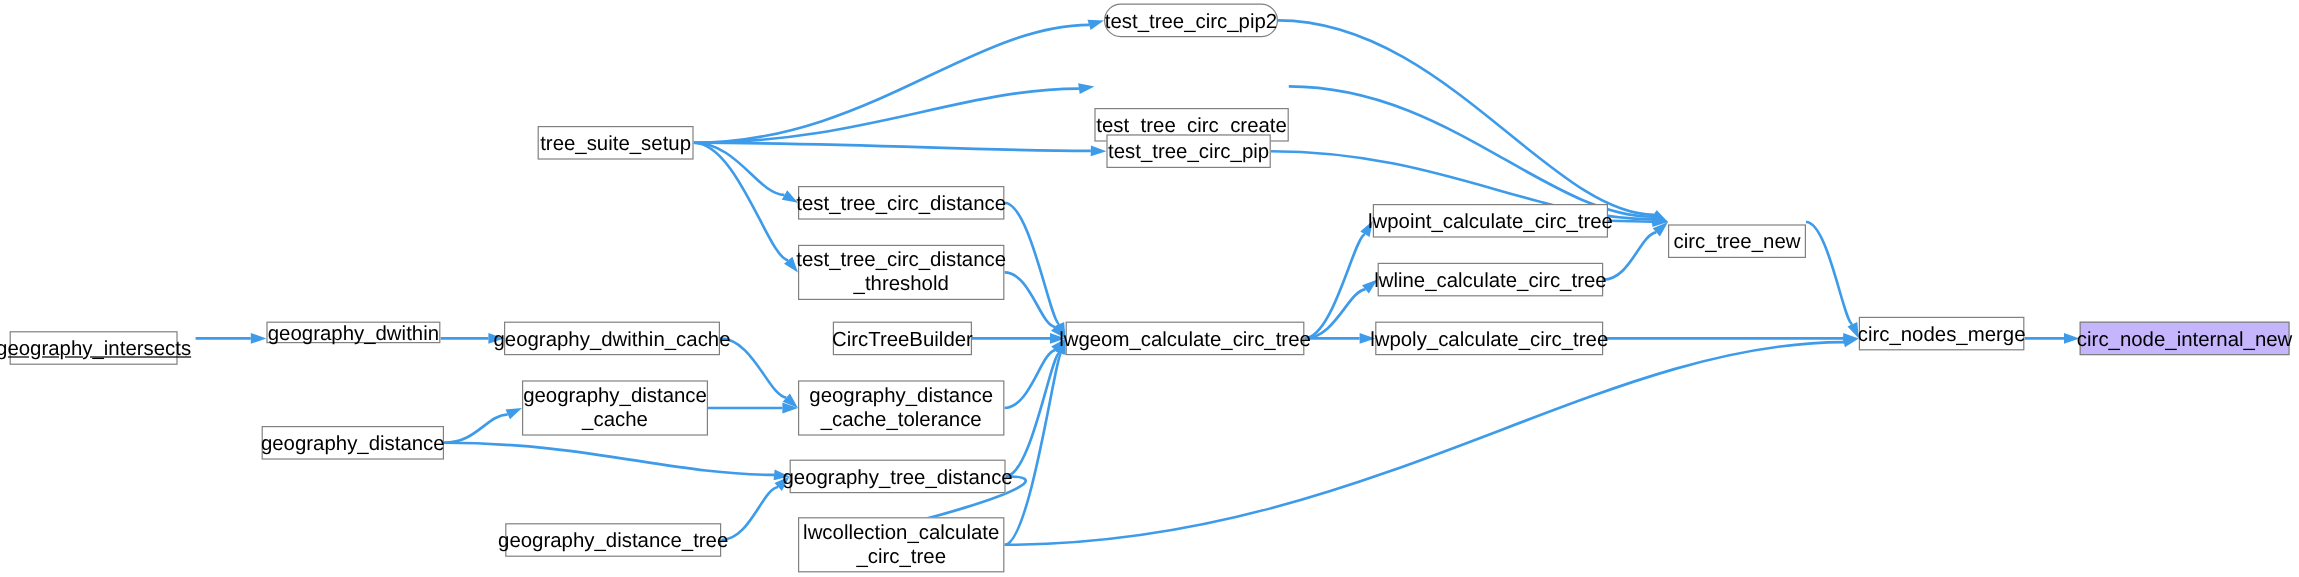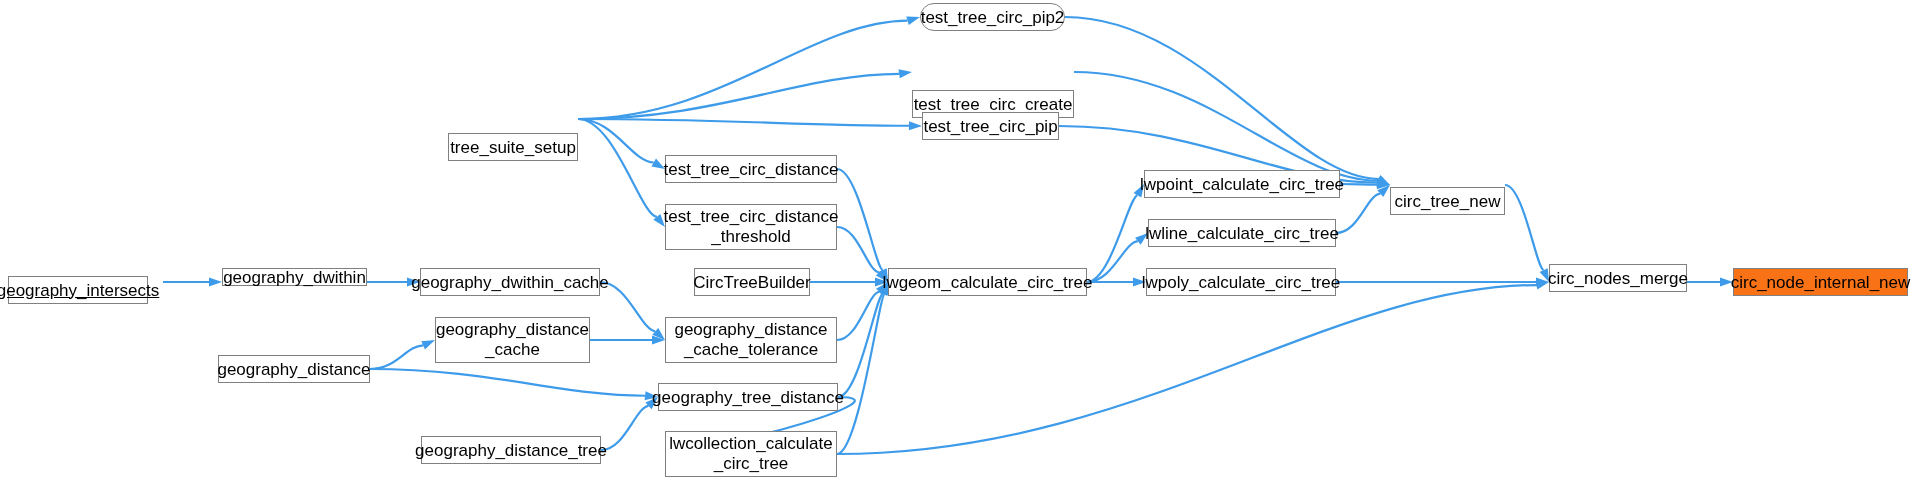--- a/index.html
+++ b/index.html
@@ -119,35 +119,35 @@
       <polygon class="edge-head" points="665,454 675.9388893328912,445.6578959391075 678.7552758963909,454.20587621078215"></polygon>
       <path class="edge-path" d="M 837 454 C 858.42 454, 879.1873785908693 296.3811279162284, 884.3043845703646 294.4636441940646"></path>
       <polygon class="edge-head" points="888,282 888.6187229452331,295.7428956889384 879.9900461954961,293.1843926991908"></polygon>
       <path class="edge-path" d="M 837 454 C 1136.04 454, 1328.7359078917557 285.52227702653335, 1536.3634898613982 285.05264008966225"></path>
       <polygon class="edge-head" points="1549,282 1537.4201729693582,289.42681667610134 1535.3068067534382,280.67846350322316"></polygon>
     </svg>
   <div id="node-layer">
       <div class="node" style="left: 920px; top: 3px; width: 145px; height: 28px; border-radius: 14px;">test_tree_circ_pip2</div>
       <div class="node" style="left: 912px; top: 58px; width: 162px; height: 28px; margin-top: 32px;">test_tree_circ_create</div>
       <div class="node" style="left: 922px; top: 112px; width: 137px; height: 28px;">test_tree_circ_pip</div>
-      <div class="node" style="left: 448px; top: 105px; width: 130px; height: 28px; margin-top: 28px;">tree_suite_setup</div>
+      <div class="node" style="left: 448px; top: 105px; width: 130px; height: 28px;">tree_suite_setup</div>
       <div class="node" style="left: 665px; top: 155px; width: 172px; height: 28px;">test_tree_circ_distance</div>
       <div class="node" style="left: 1144px; top: 170px; width: 196px; height: 28px; text-align: right;">lwpoint_calculate_circ_tree</div>
       <div class="node" style="left: 1390px; top: 171px; width: 115px; height: 28px; margin-top: 16px;">circ_tree_new</div>
       <div class="node two-line" style="left: 665px; top: 204px; width: 172px; height: 46px;">test_tree_circ_distance
 _threshold</div>
       <div class="node" style="left: 1148px; top: 219px; width: 188px; height: 28px;">lwline_calculate_circ_tree</div>
       <div class="node" style="left: 8px; top: 276px; width: 140px; height: 28px; text-decoration: underline;">geography_intersects</div>
       <div class="node" style="left: 222px; top: 268px; width: 145px; height: 18px;">geography_dwithin</div>
       <div class="node" style="left: 420px; top: 268px; width: 180px; height: 28px; text-align: right;">geography_dwithin_cache</div>
       <div class="node" style="left: 694px; top: 268px; width: 116px; height: 28px;">CircTreeBuilder</div>
       <div class="node" style="left: 888px; top: 268px; width: 199px; height: 28px;">lwgeom_calculate_circ_tree</div>
       <div class="node" style="left: 1146px; top: 268px; width: 190px; height: 28px;">lwpoly_calculate_circ_tree</div>
       <div class="node" style="left: 1549px; top: 264px; width: 138px; height: 28px;">circ_nodes_merge</div>
-      <div class="node focus" style="left: 1733px; top: 268px; width: 175px; height: 28px; background: #f97316;">circ_node_internal_new</div>
+      <div class="node focus" style="left: 1733px; top: 268px; width: 175px; height: 28px; background: #c4b5fd;">circ_node_internal_new</div>
       <div class="node two-line" style="left: 435px; top: 317px; width: 155px; height: 46px;">geography_distance
 _cache</div>
       <div class="node two-line" style="left: 665px; top: 317px; width: 172px; height: 46px;">geography_distance
 _cache_tolerance</div>
       <div class="node" style="left: 218px; top: 355px; width: 152px; height: 28px;">geography_distance</div>
       <div class="node" style="left: 658px; top: 383px; width: 180px; height: 28px;">geography_tree_distance</div>
       <div class="node" style="left: 421px; top: 436px; width: 180px; height: 28px;">geography_distance_tree</div>
       <div class="node two-line" style="left: 665px; top: 431px; width: 172px; height: 46px;">lwcollection_calculate
 _circ_tree</div>
     </div>

